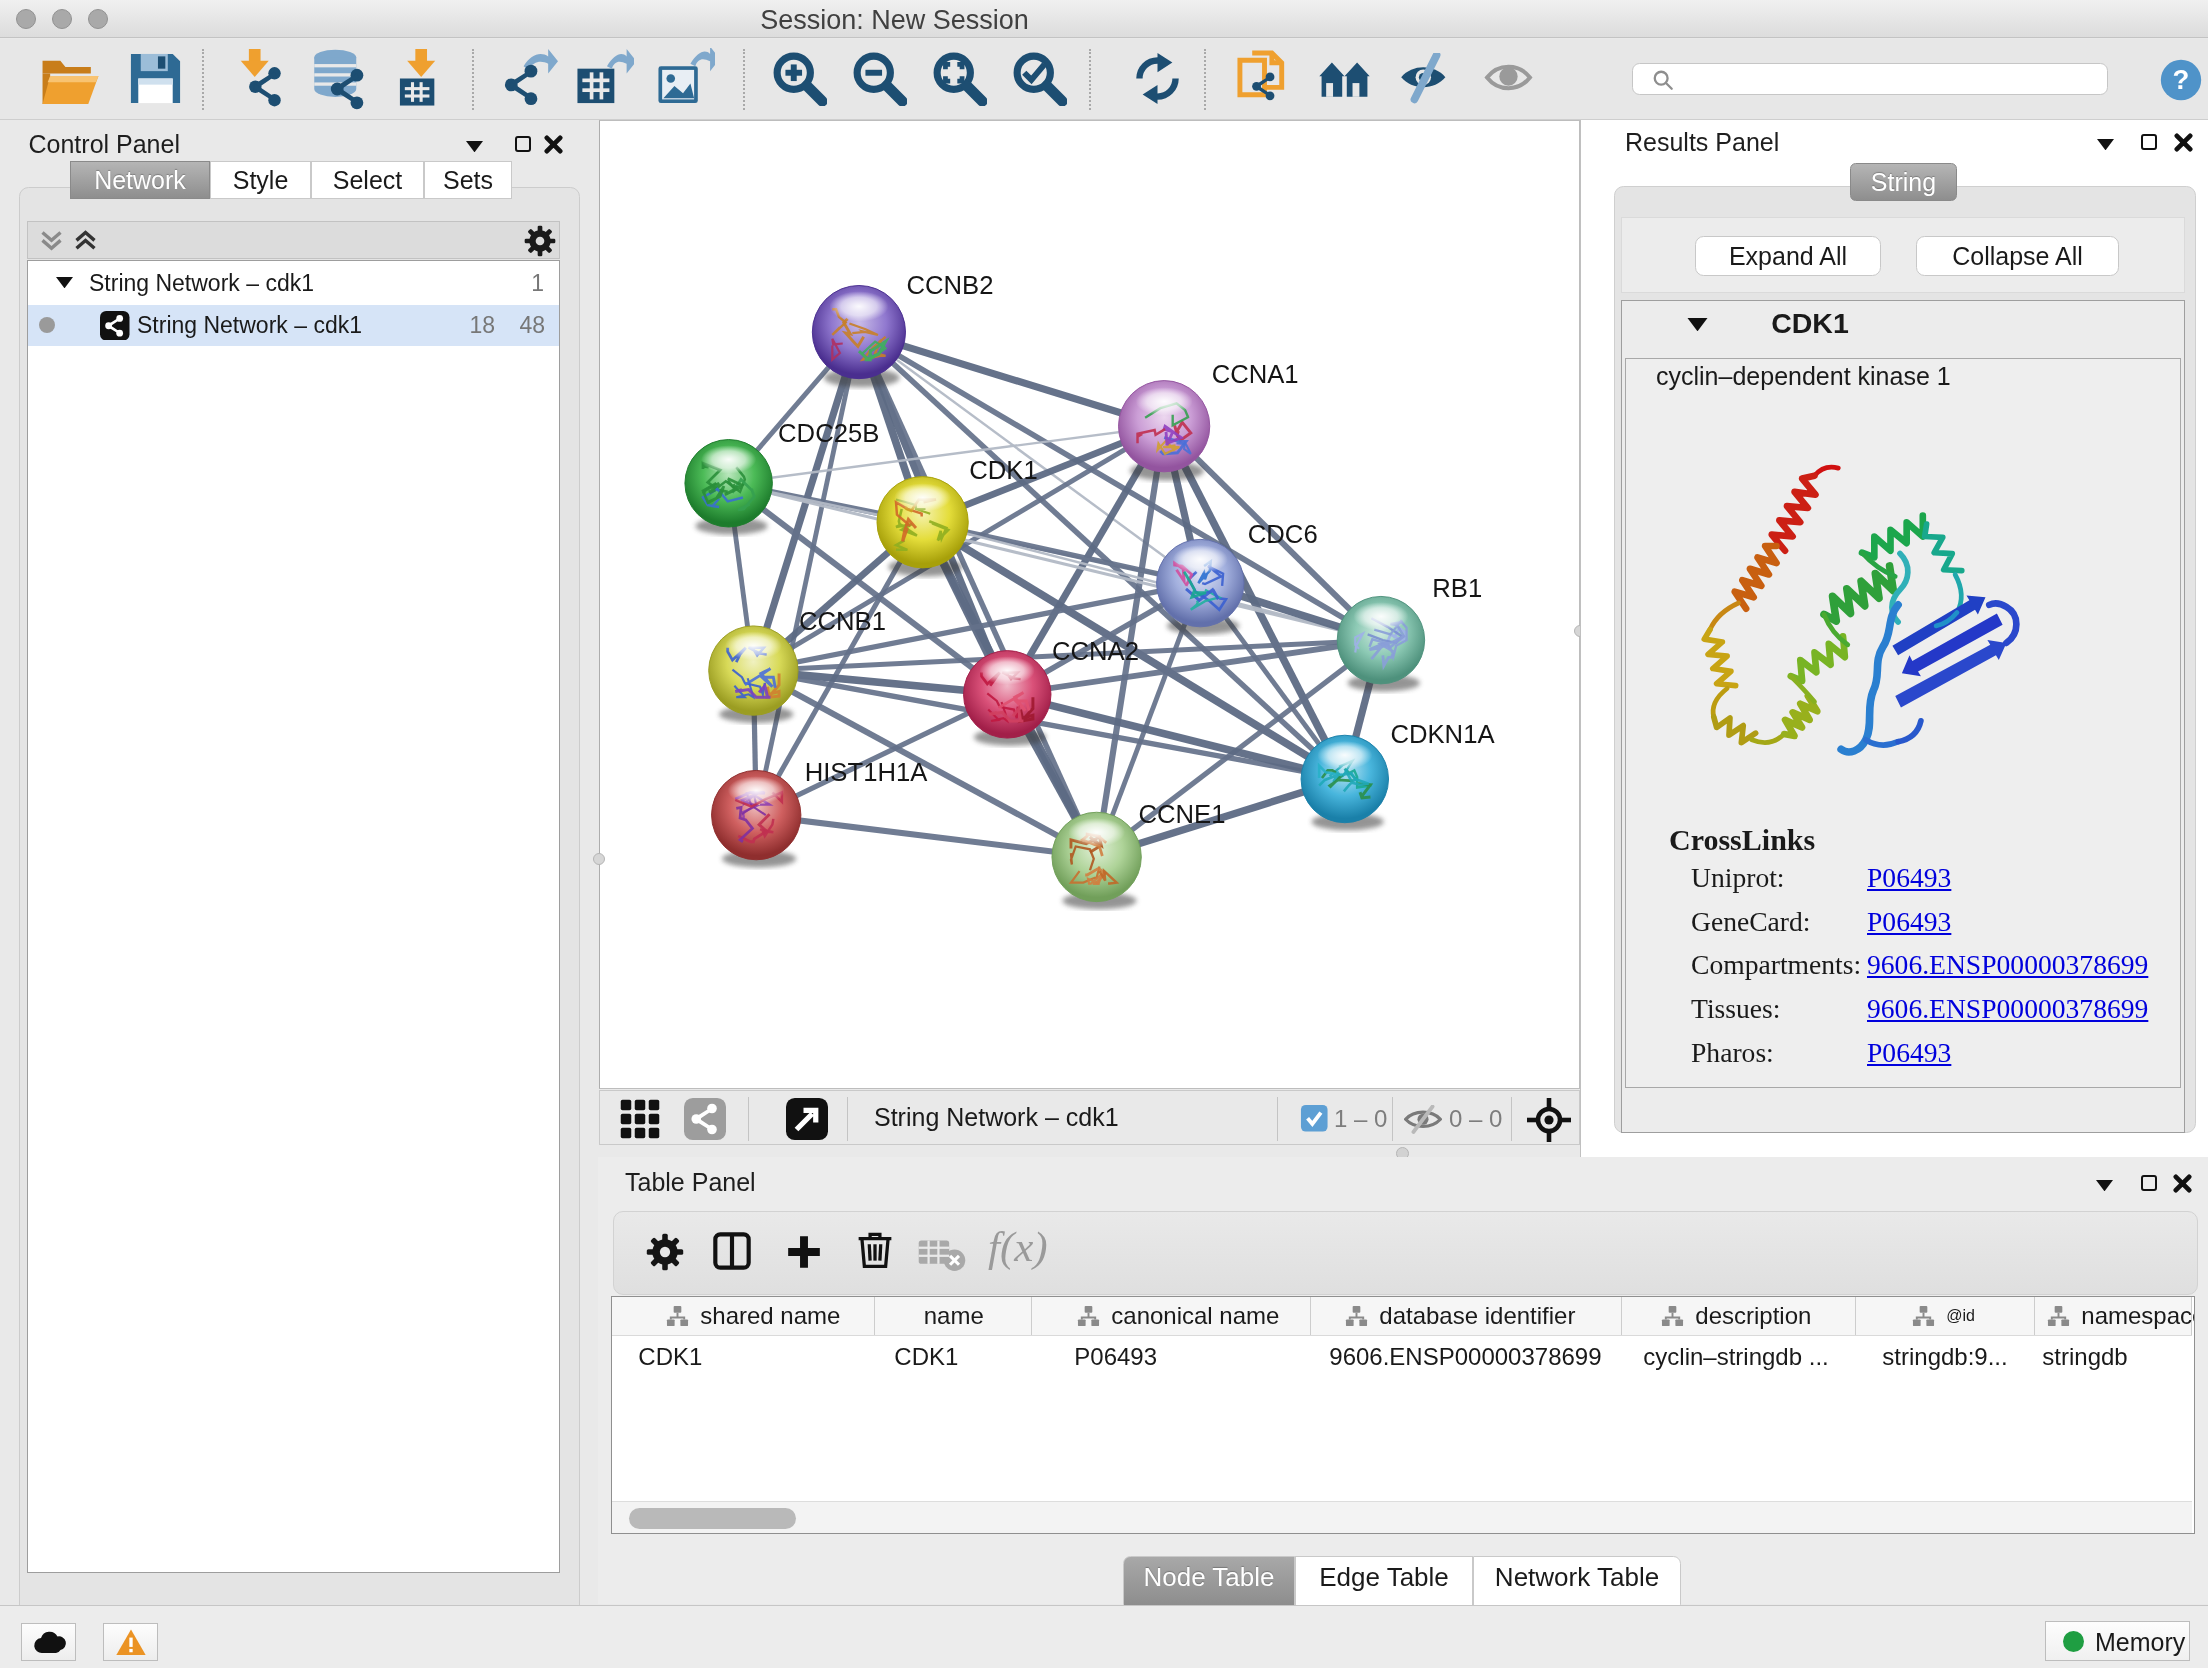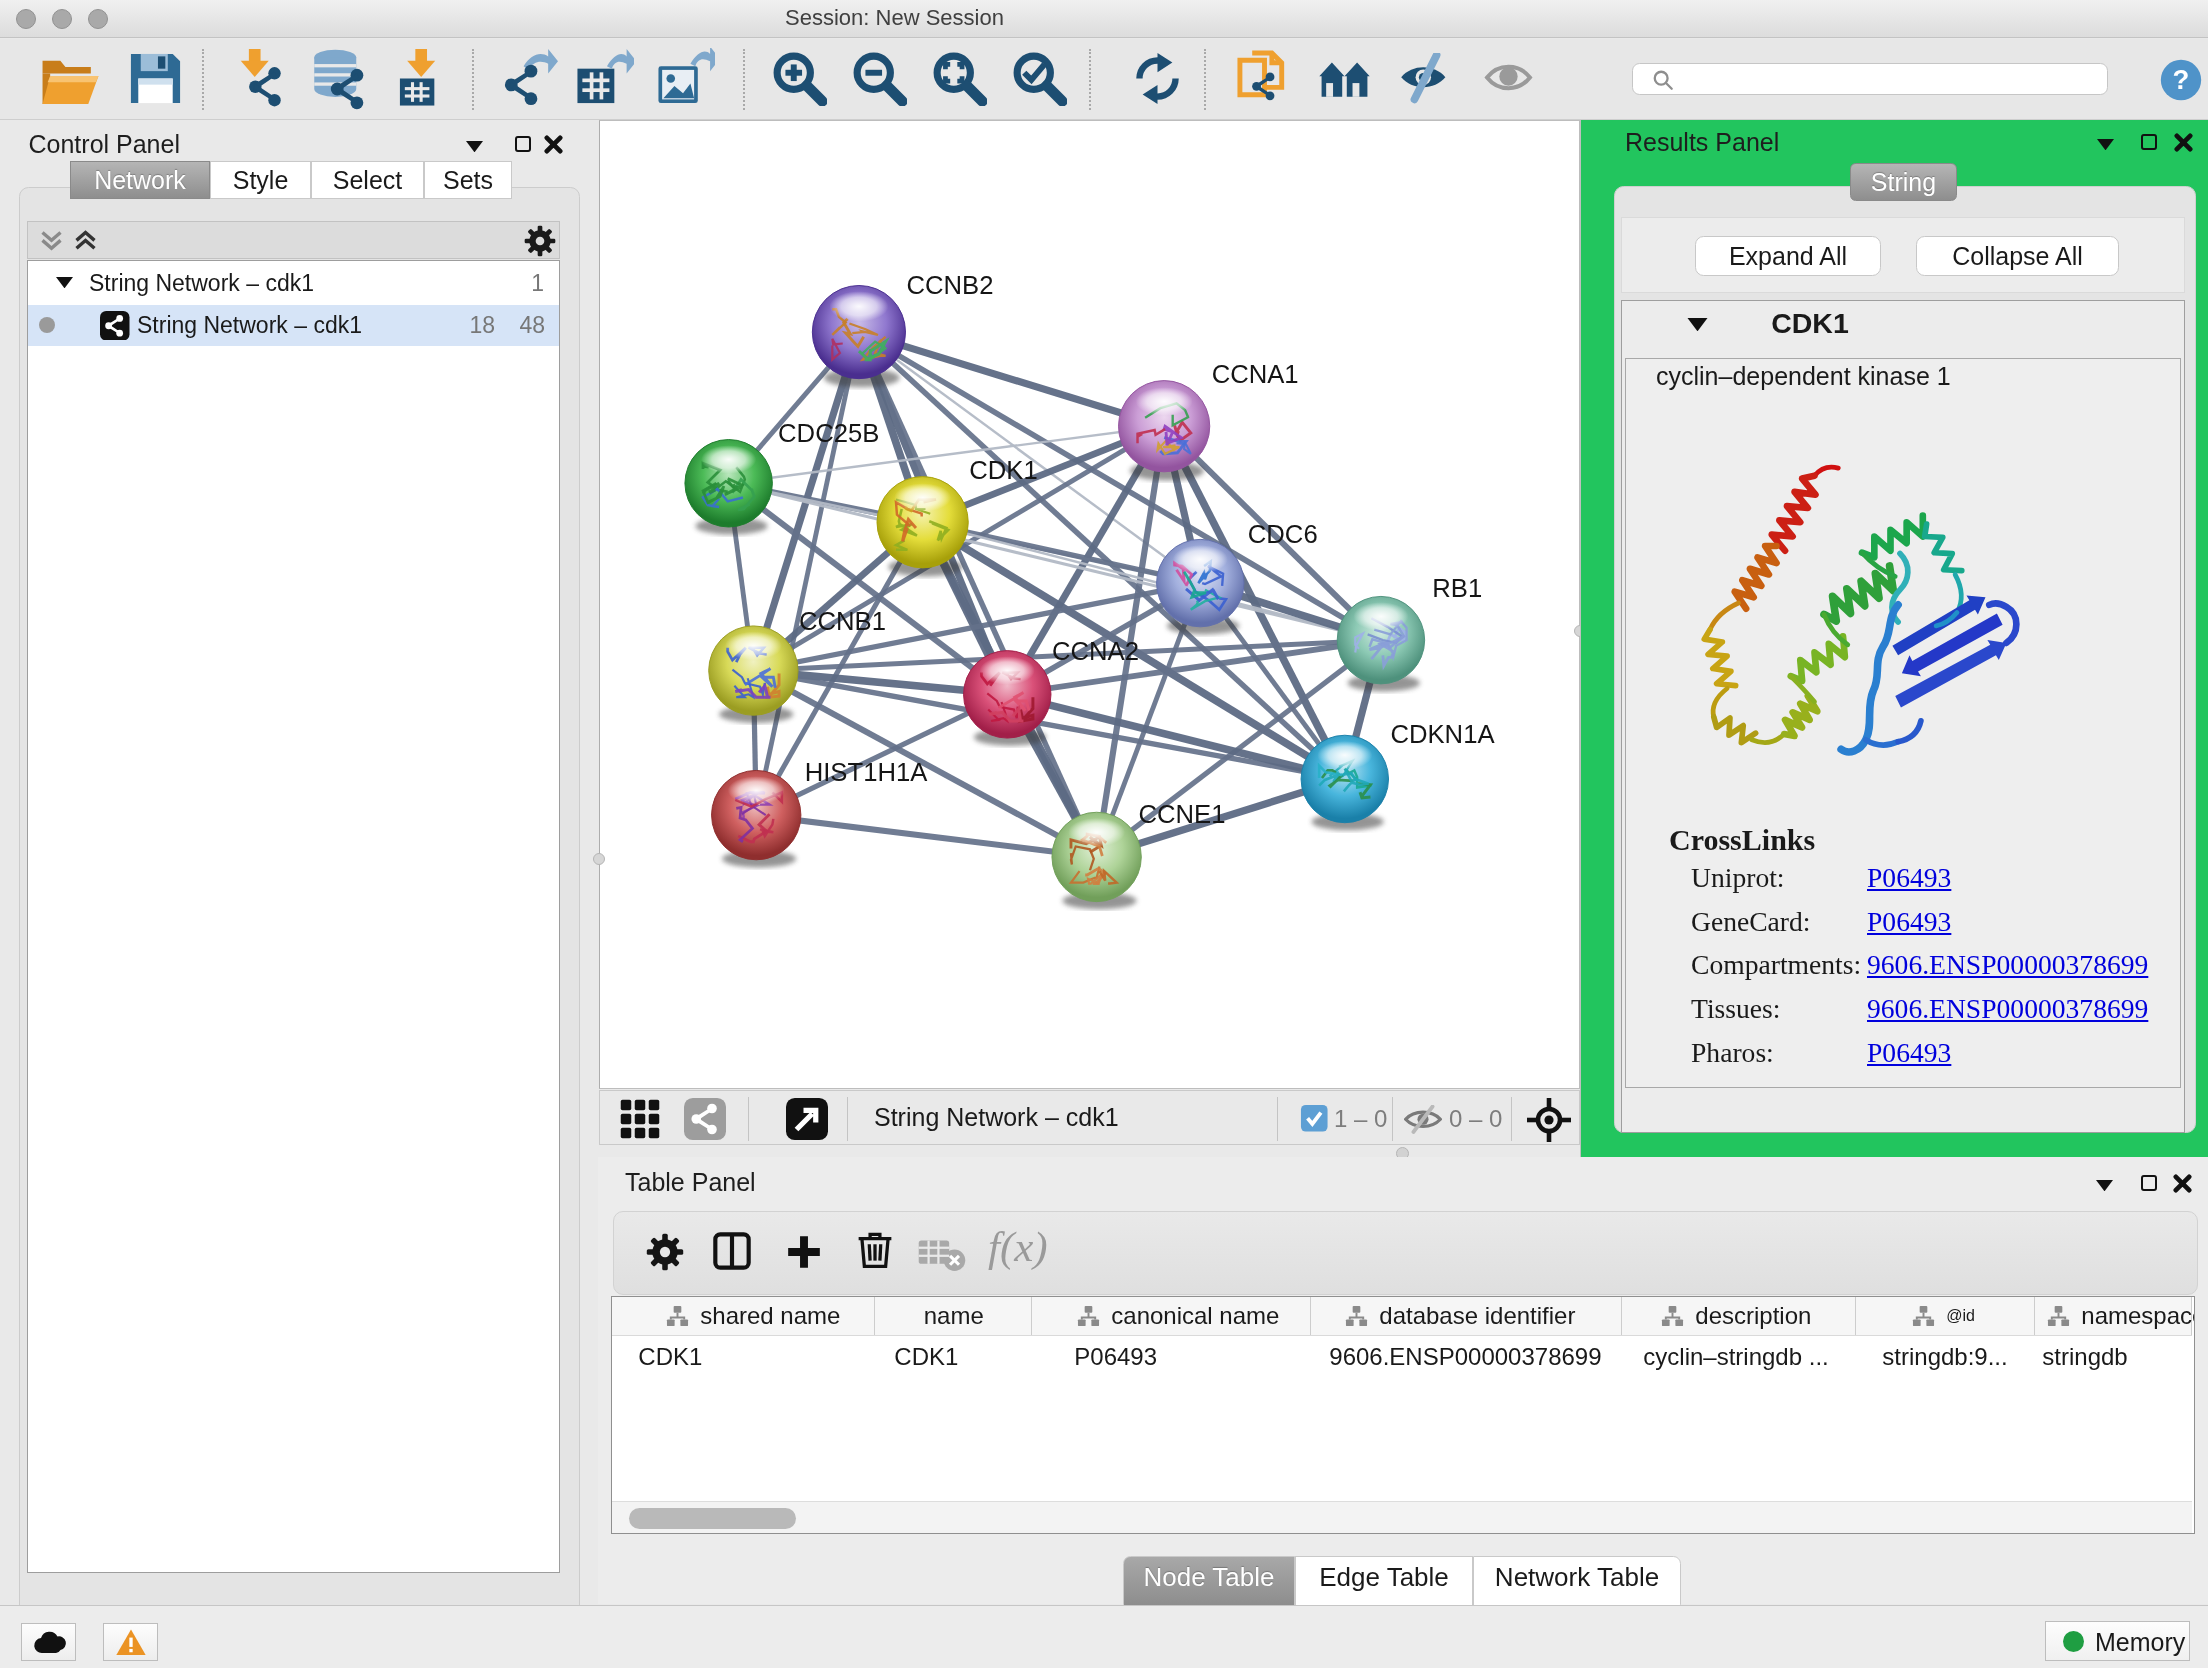--- a/index.html
+++ b/index.html
@@ -1,40 +1,40 @@
 <!DOCTYPE html>
 <html style="font-size:15px"><head><meta charset="utf-8"><style>
 *{margin:0;padding:0;box-sizing:border-box;}
 html,body{width:2208px;height:1668px;overflow:hidden;background:#e9e9e9;
  font-family:"Liberation Sans",sans-serif;color:#1a1a1a;}
 .abs{position:absolute;}
 
 #titlebar{left:0;top:0;width:2208px;height:38px;background:linear-gradient(#f0f0f0,#dcdcdc);border-bottom:1px solid #c3c3c3;}
 .tl{position:absolute;top:8.6px;width:20px;height:20px;border-radius:50%;background:#a9a9a9;border:1px solid #929292;}
-#title{position:absolute;top:4.8px;left:0;width:1789px;text-align:center;font-size:22px;color:#404040;}
+#title{position:absolute;top:4.8px;left:0;width:1789px;text-align:center;font-size:27px;color:#404040;}
 
 #toolbar{left:0;top:39px;width:2208px;height:81px;background:#e7e7e7;border-bottom:1.9px solid #cecece;}
 .vsep{position:absolute;top:49px;height:61px;width:0;border-left:2.9px dotted #a9a9a9;}
 #searchbox{left:1632px;top:63px;width:476px;height:32px;background:#fff;border:1.9px solid #c6c6c6;border-radius:7.6px;}
 
 .phead{font-size:25px;color:#1e1e1e;}
 
 #cpanel{left:0;top:122px;width:522px;height:1482px;background:#e9e9e9;}
 .tab{position:absolute;top:39px;height:38px;border:1px solid #c9c9c9;background:#fff;text-align:center;font-size:25px;line-height:36px;}
 .tabsel{background:linear-gradient(#b5b5b5,#8e8e8e);color:#fff;border-color:#8a8a8a;text-shadow:0 -1px 1px rgba(0,0,0,.25);}
 #cbox{position:absolute;left:19px;top:65px;width:561px;height:1457px;background:#e4e4e4;border:1px solid #cccccc;border-radius:9.5px;}
 #selbar{position:absolute;left:27px;top:99px;width:533px;height:38px;background:#dcdcdc;border:1px solid #c2c2c2;font-size:25px;}
 #clist{position:absolute;left:27px;top:138px;width:533px;height:1313px;background:#fff;border:1px solid #9d9d9d;font-size:23px;}
 .crow{position:absolute;left:0;width:531px;height:43px;line-height:43px;}
 
 #netview{left:599px;top:120px;width:981px;height:969px;background:#fff;border:1px solid #bdbdbd;border-left:1px solid #adadad;}
 #nettb{left:599px;top:1090px;width:981px;height:55px;background:#e9e9e9;border:1px solid #c9c9c9;}
 .ntsep{position:absolute;top:5.7px;height:44px;width:0;border-left:1px solid #c4c4c4;}
 
-#rpanel{left:1580px;top:120px;width:629px;height:1037px;background:#22c55e;border-left:1px solid #c0c0c0;}
+#rpanel{left:1580px;top:120px;width:629px;height:1037px;background:#ffffff;border-left:1px solid #c0c0c0;}
 #rbox{position:absolute;left:33px;top:66px;width:582px;height:947px;background:#e4e4e4;border:1px solid #cfcfcf;border-radius:9.5px;}
 #rtab{position:absolute;left:269px;top:43px;width:107px;height:38px;background:linear-gradient(#b5b5b5,#8e8e8e);color:#fff;border:1px solid #8a8a8a;border-radius:5.7px;text-align:center;font-size:25px;line-height:36px;text-shadow:0 -1px 1px rgba(0,0,0,.25);}
 #expbox{position:absolute;left:40px;top:97px;width:564px;height:76px;background:#ececec;border:1.9px groove #dadada;}
 .rbtn{position:absolute;top:18px;height:40px;background:#fff;border:1px solid #c8c8c8;border-radius:8.6px;font-size:25px;text-align:center;line-height:38px;}
 #cdkbox{position:absolute;left:40px;top:180px;width:564px;height:833px;background:#ececec;border:1px solid #9e9e9e;}
 #cdkin{position:absolute;left:2.9px;top:57px;width:556px;height:730px;background:#eeeeee;border:1px solid #a8a8a8;}
 .serif{font-family:"Liberation Serif",serif;}
 .xlrow{position:absolute;font-size:27.6px;}
 .xlrow a{color:#0000dd;}
 

